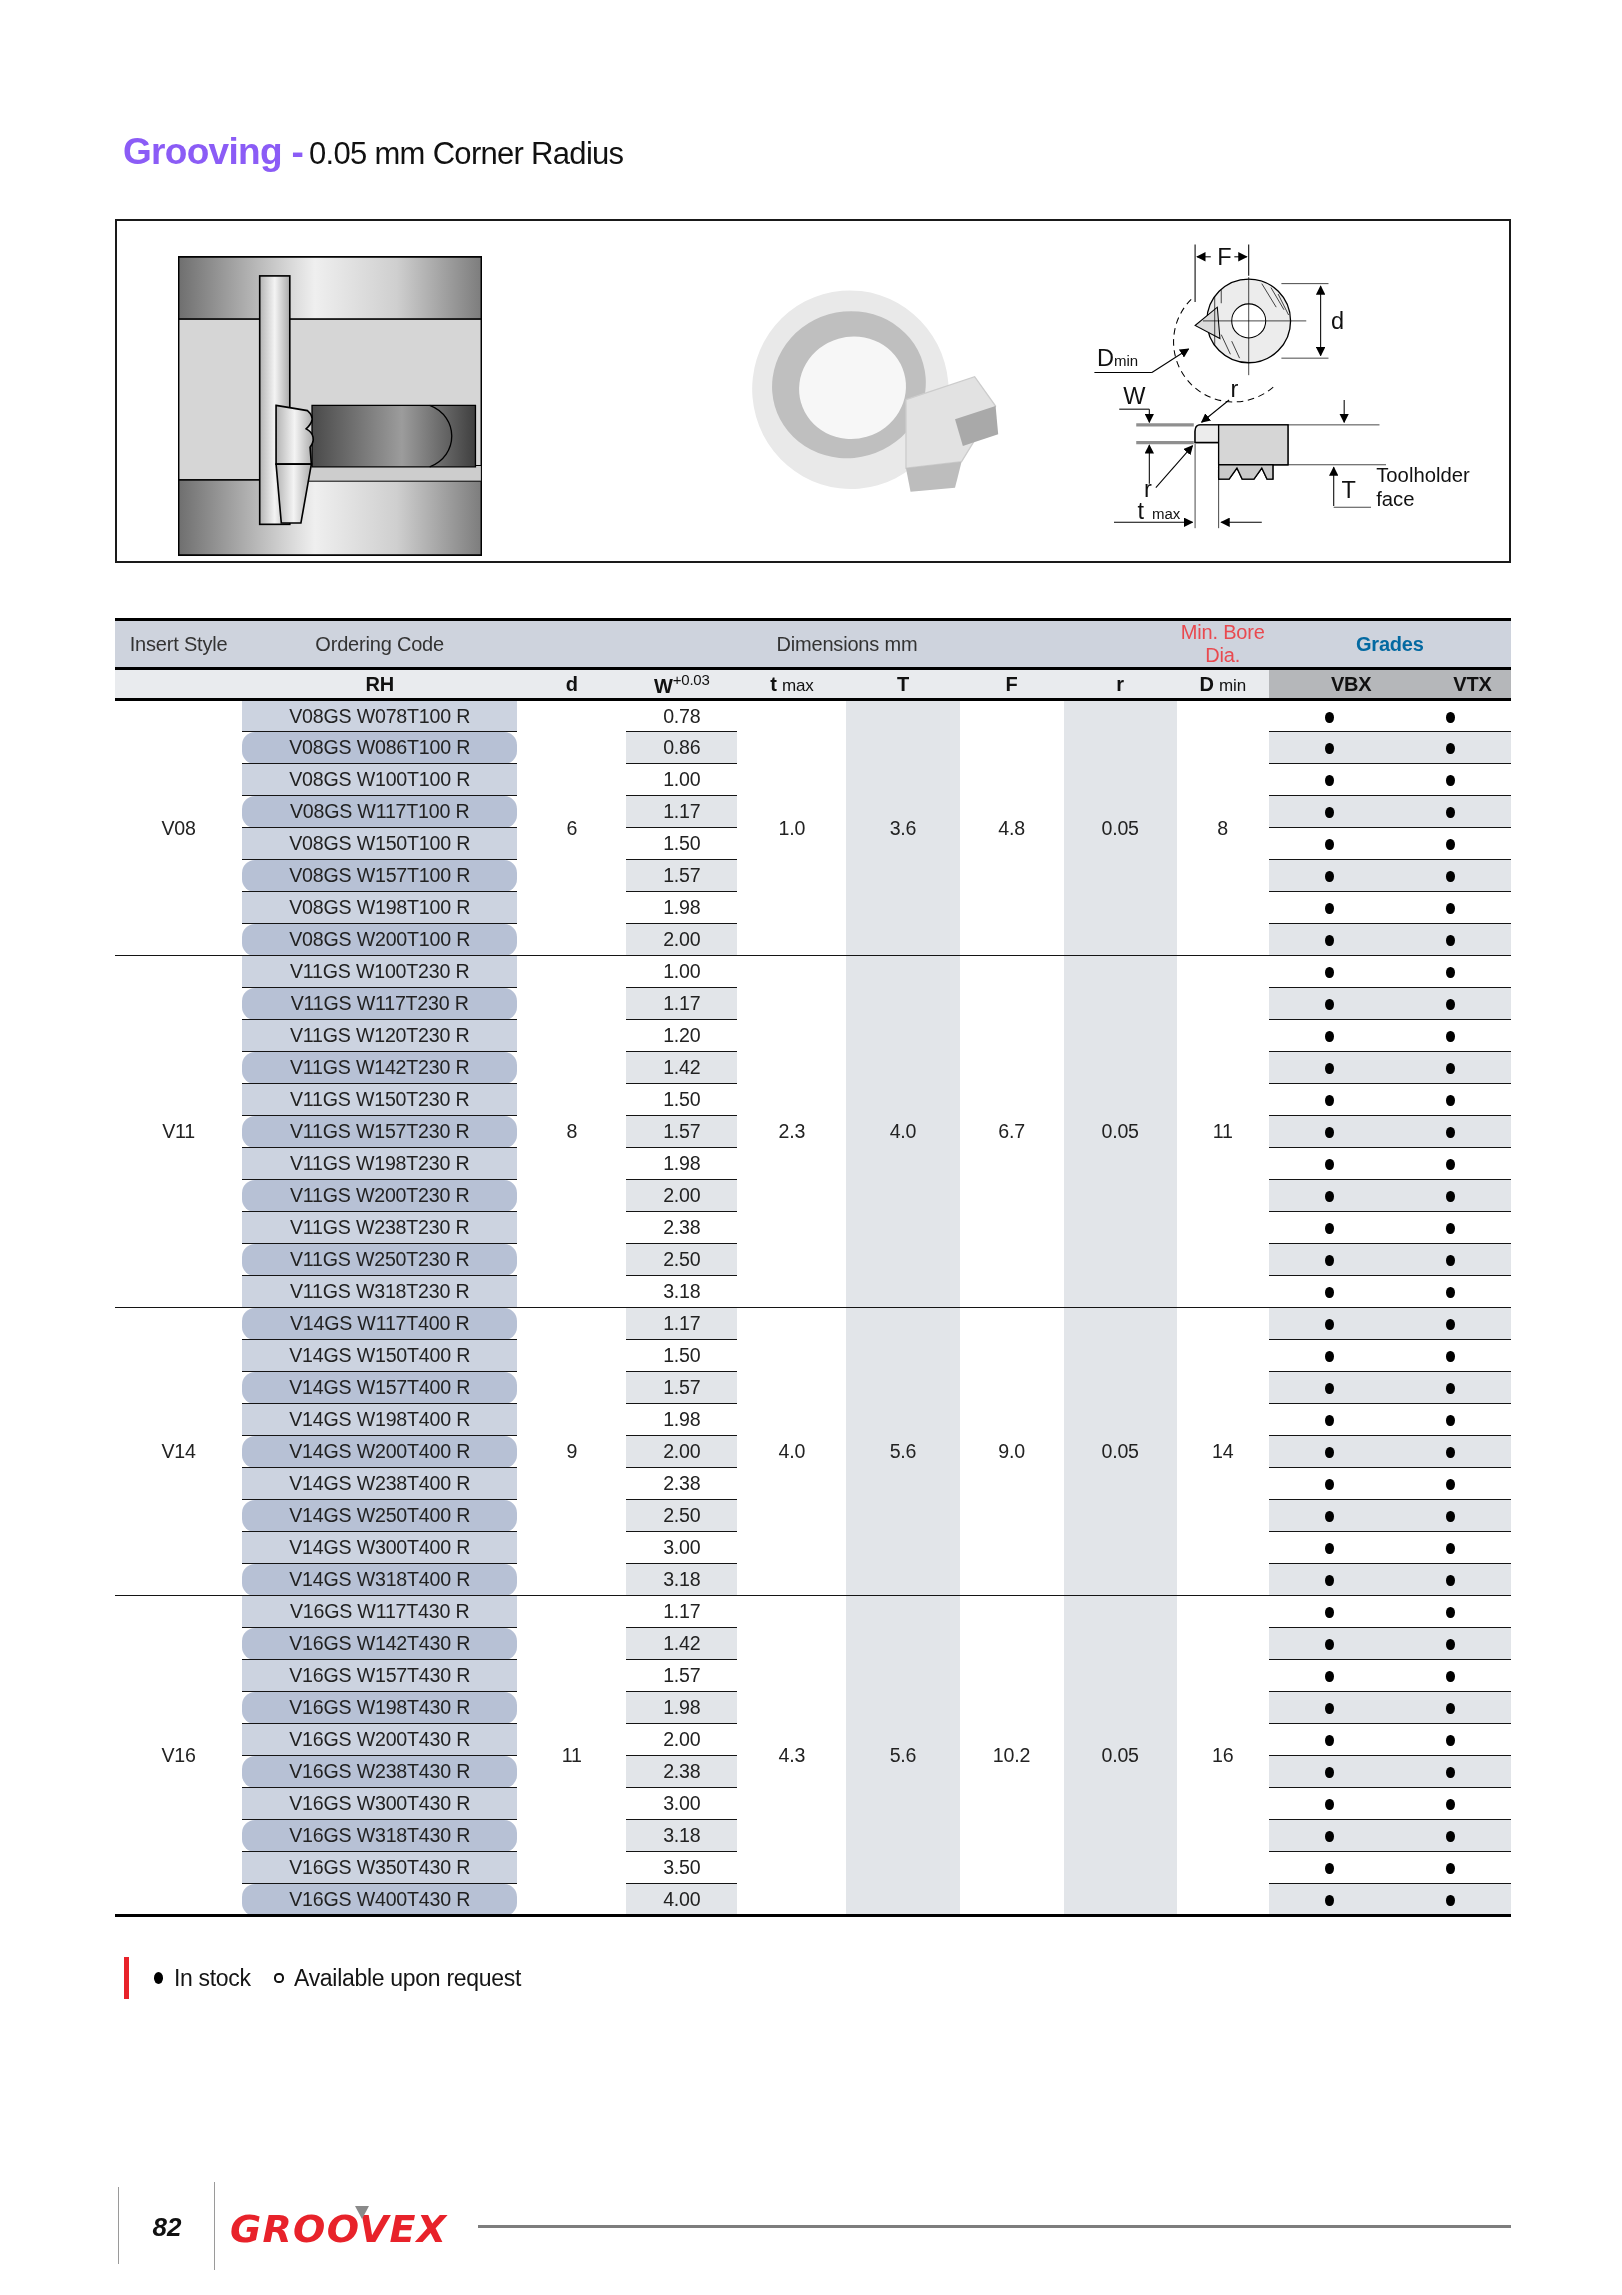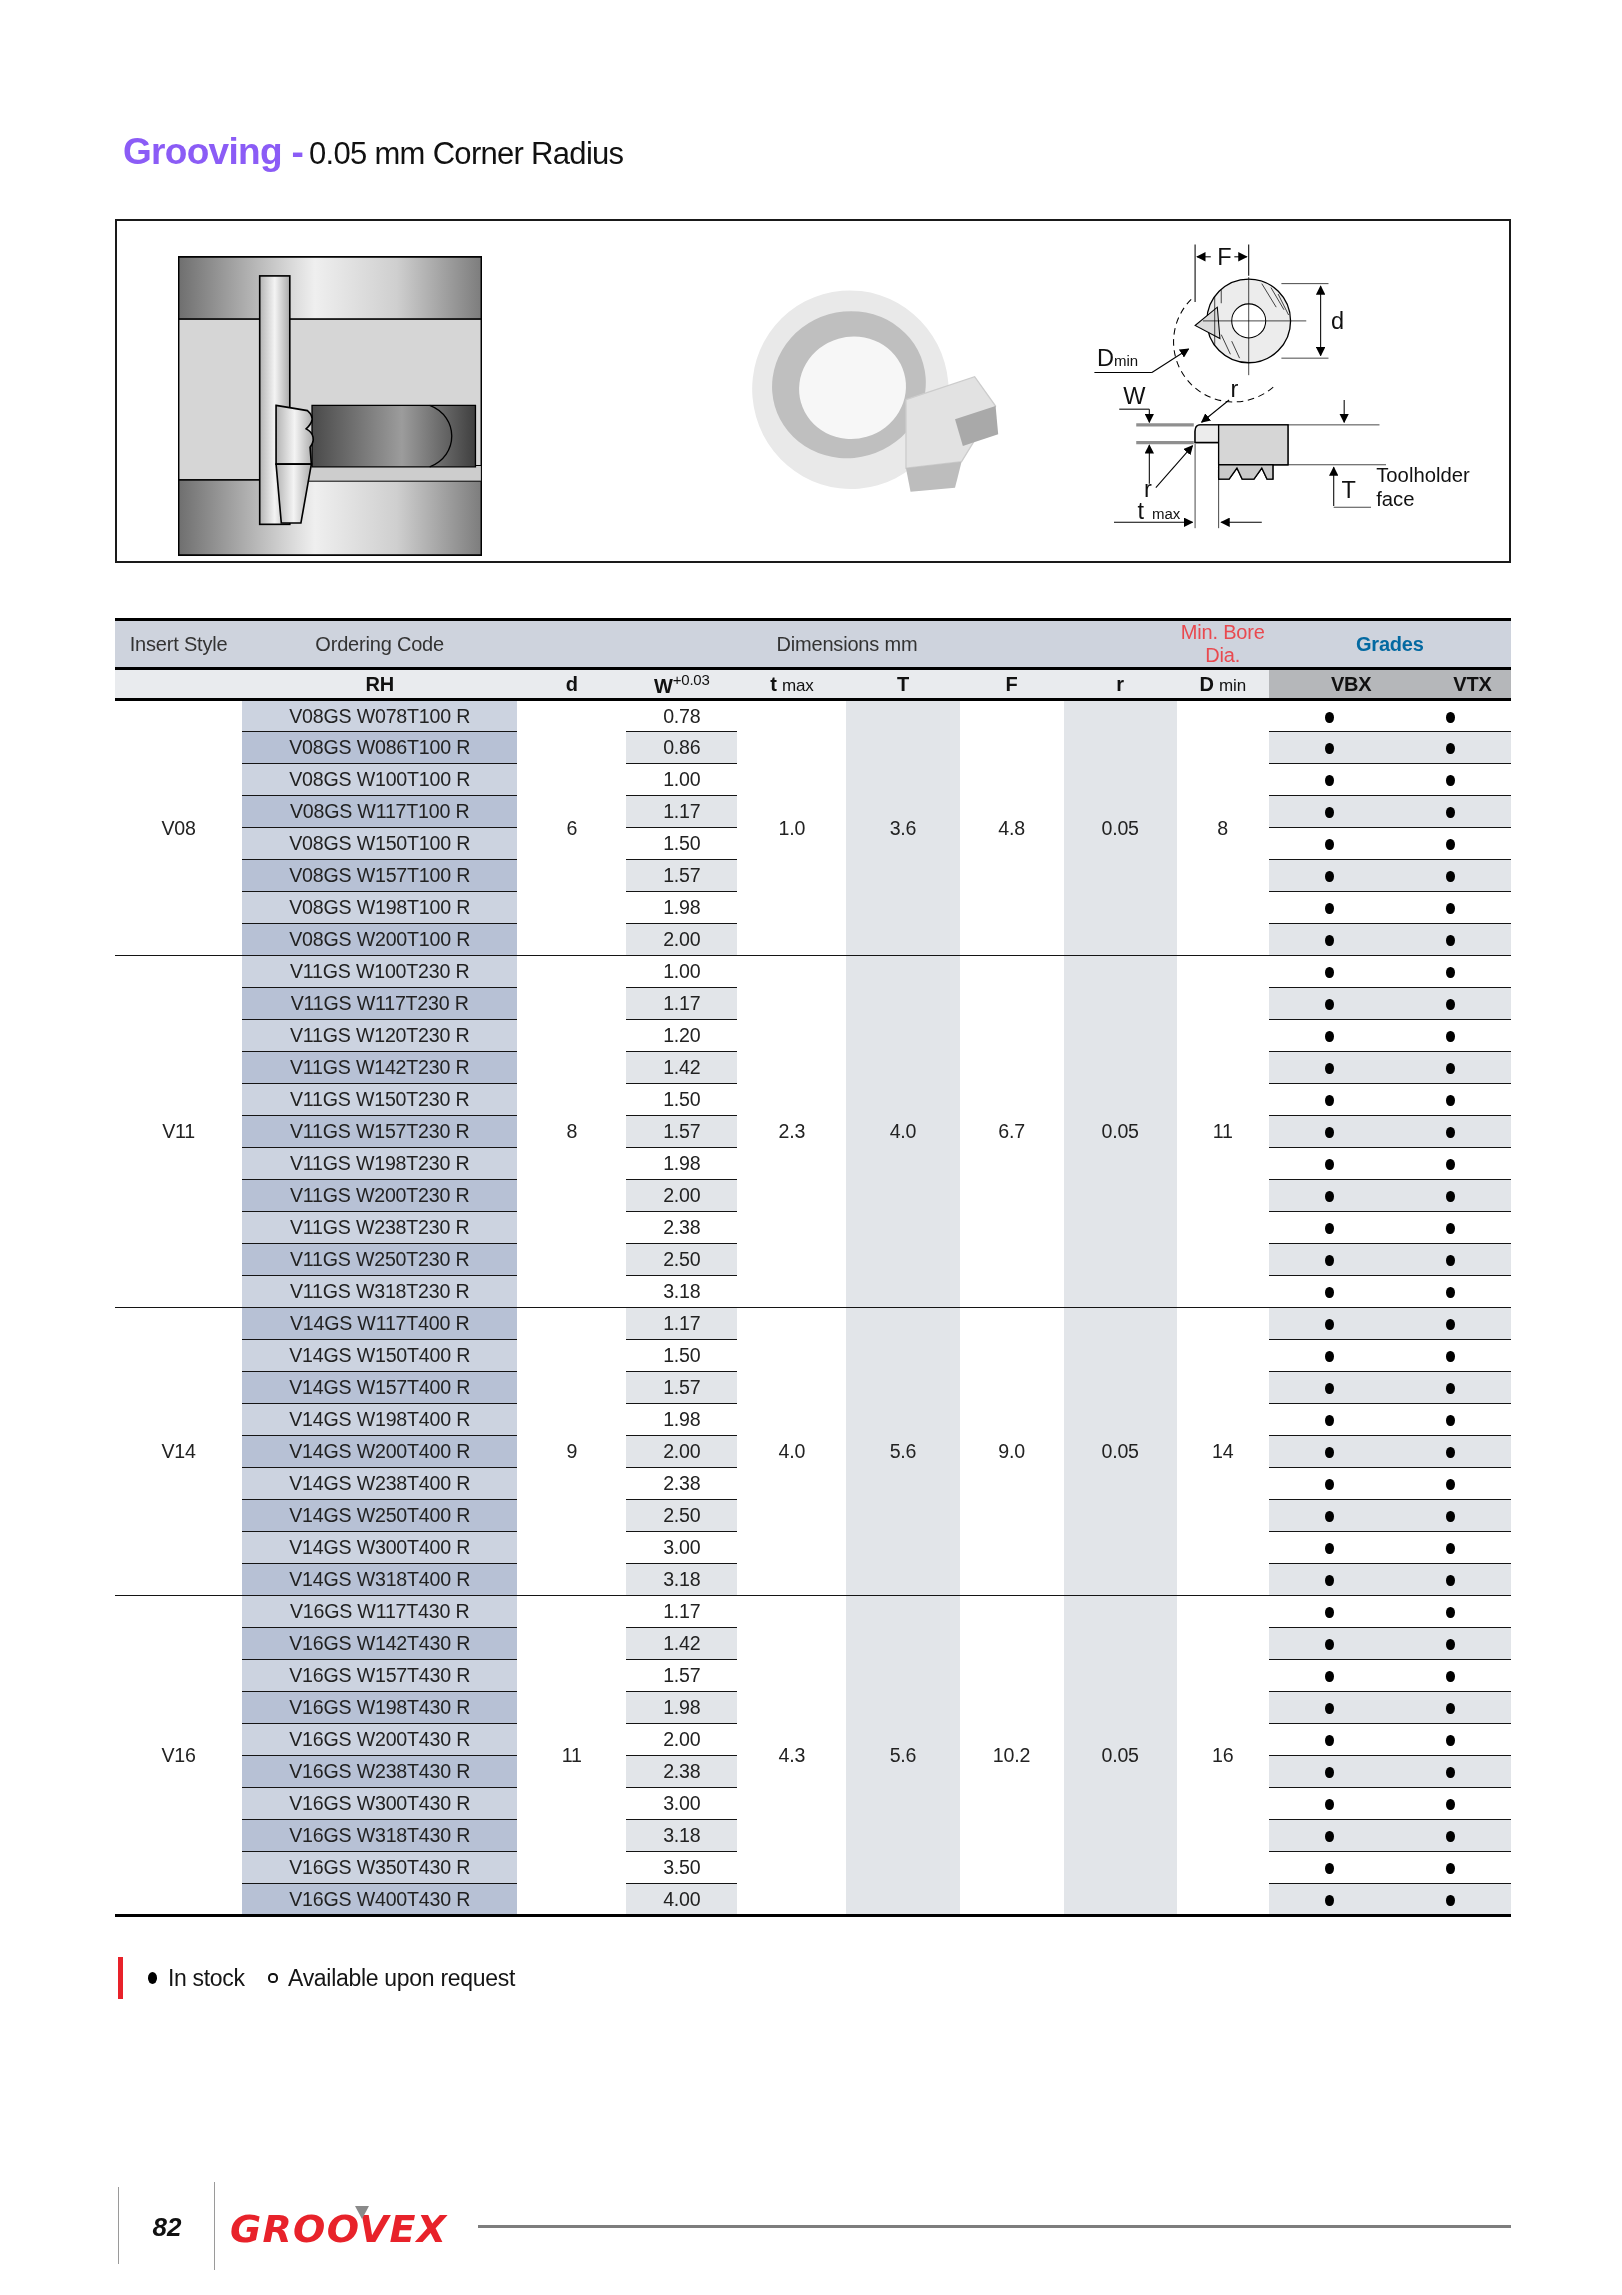--- a/index.html
+++ b/index.html
@@ -41,28 +41,28 @@
   #catalog-table thead tr.h1 th{background:var(--hdr1);height:47px;font-size:20px;color:#333;border-bottom:3.9px solid #000;}
   #catalog-table thead tr.h1 th.red{color:var(--red-soft);line-height:1.15;}
   #catalog-table thead tr.h1 th.bold{font-weight:bold;color:#0369a1;}
   #catalog-table thead tr.h2 th{background:var(--hdr2);height:31px;border-bottom:3.9px solid #000;font-weight:bold;color:#111;font-size:20px;}
   #catalog-table thead tr.h2 th.g{background:var(--hdr2g);padding-left:44px;}
   #catalog-table thead .suffix{font-weight:normal;font-size:17px;}
   #catalog-table thead sup{font-size:15px;font-weight:normal;vertical-align:super;}
   #catalog-table tbody tr{height:32px;}
   #catalog-table tbody .c-oc,#catalog-table tbody .c-w,#catalog-table tbody .c-g{border-bottom:1.3px solid #141414;}
   #catalog-table tbody tr.light .c-oc{background:var(--oc-light);}
-  #catalog-table tbody tr.dark .c-oc{background:var(--oc-dark);}
+  #catalog-table tbody tr.dark .c-oc{background:var(--oc-dark);border-radius:13px;}
   #catalog-table tbody tr.dark .c-w,#catalog-table tbody tr.dark .c-g{background:var(--band);}
   #catalog-table tbody .c-T,#catalog-table tbody .c-r{background:var(--band);}
   #catalog-table tbody tr.sec th,#catalog-table tbody tr.sec td{border-top:1.3px solid #141414;}
   .dot{display:inline-block;width:8.5px;height:11px;border-radius:50%;background:#000;vertical-align:middle;}
 
   
-  #legend{position:absolute;left:118px;top:1957px;display:flex;align-items:center;}
+  #legend{position:absolute;left:124px;top:1957px;display:flex;align-items:center;}
   #legend .bar{width:4.6px;height:42px;background:var(--red-bright);margin-right:25px;}
   #legend .ldot{display:inline-block;width:9.8px;height:12.4px;border-radius:50%;background:#000;margin-right:10.5px;}
   #legend .lcirc{display:inline-block;width:9.2px;height:9.2px;border-radius:50%;border:2px solid #111;background:#fff;margin:0 10.5px 0 23.6px;}
   #legend span.txt{font-size:23px;color:#151515;letter-spacing:-0.3px;}
 
   
   #footer{position:absolute;left:0;top:2182px;width:1379px;height:92px;font-style:italic;}
   #footer .vline{position:absolute;width:1.3px;background:#9a9a9a;}
   #footer .v1{left:118px;top:5.2px;height:77px;}
   #footer .v2{left:214px;top:0;height:88px;}

